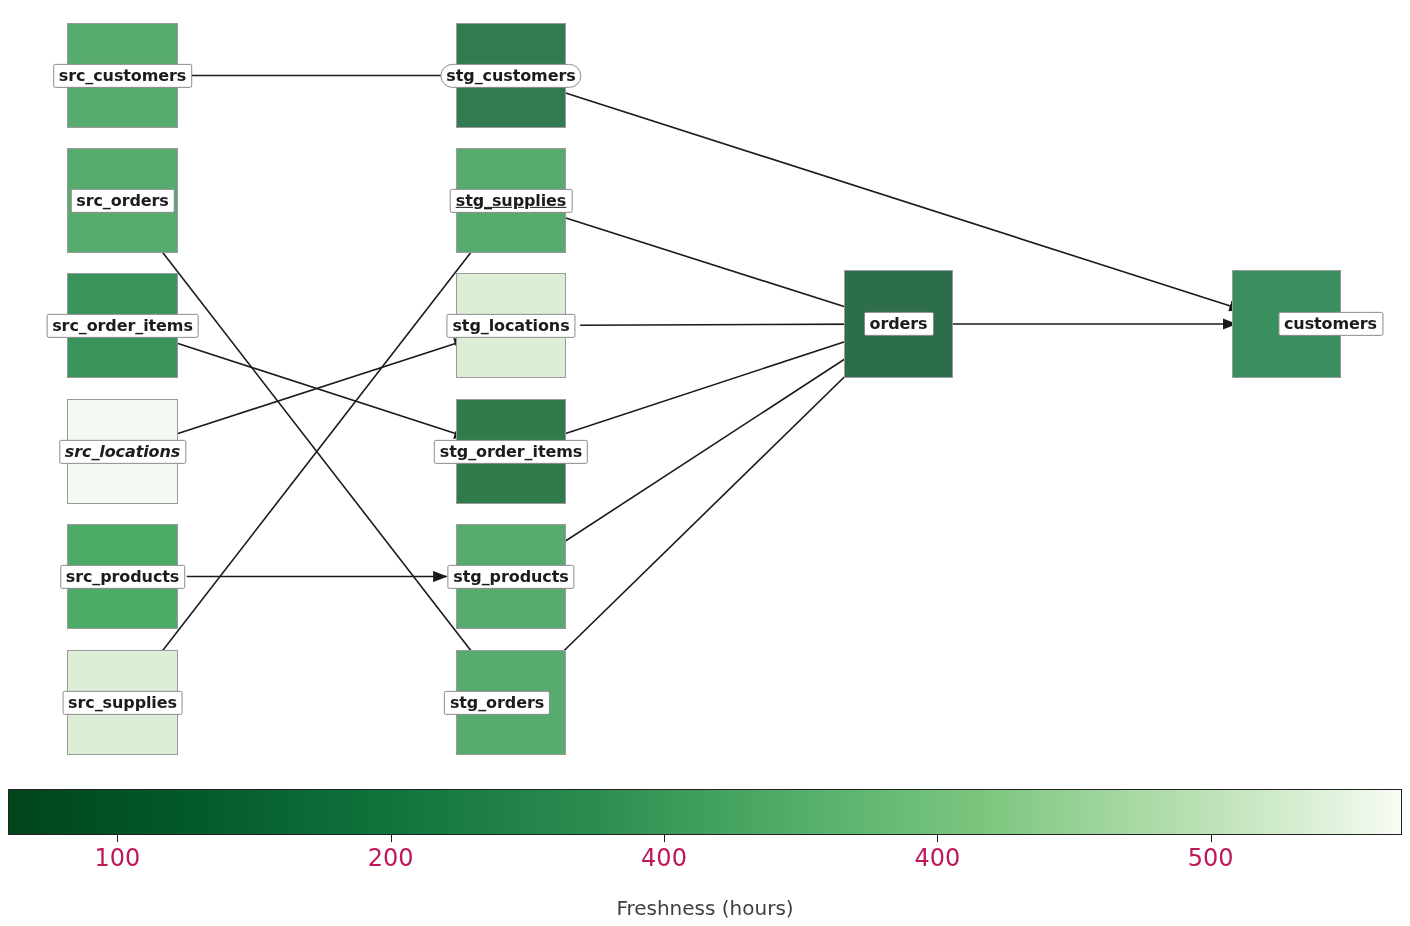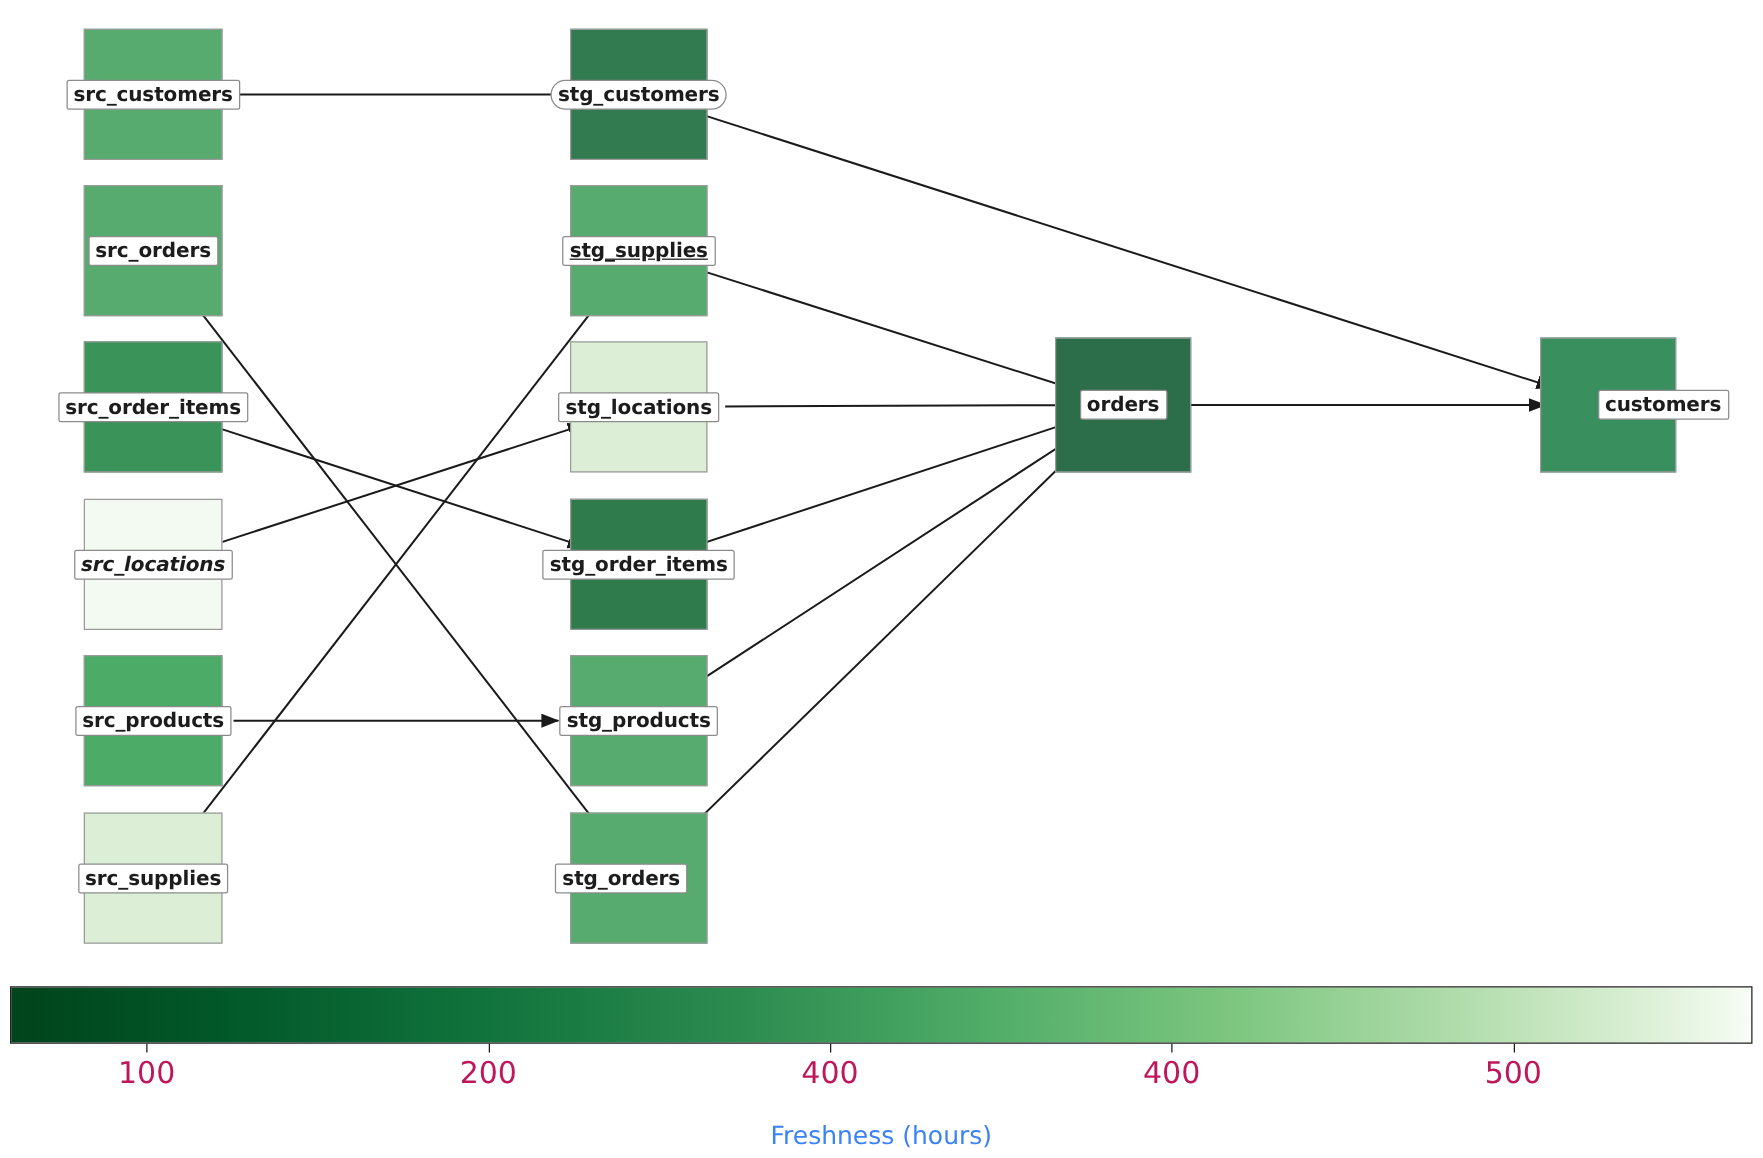--- a/index.html
+++ b/index.html
@@ -76,21 +76,21 @@
     font-size: 24px;
     color: #be185d;
     font-family: "DejaVu Sans", sans-serif;
   }
   #cb-axis-label {
     position: absolute;
     left: 705px;
     top: 896px;
     transform: translateX(-50%);
     font-size: 20px;
-    color: #3b82f6;
+    color: #404040;
   }
 </style>
 </head>
 <body>
 
 <div id="canvas">
 
   <svg class="edges-svg" id="edges" viewBox="0 0 1410 926">
     <defs>
       <marker id="arrowhead" markerWidth="9" markerHeight="7" refX="8.5" refY="3.5" orient="auto" markerUnits="strokeWidth">

